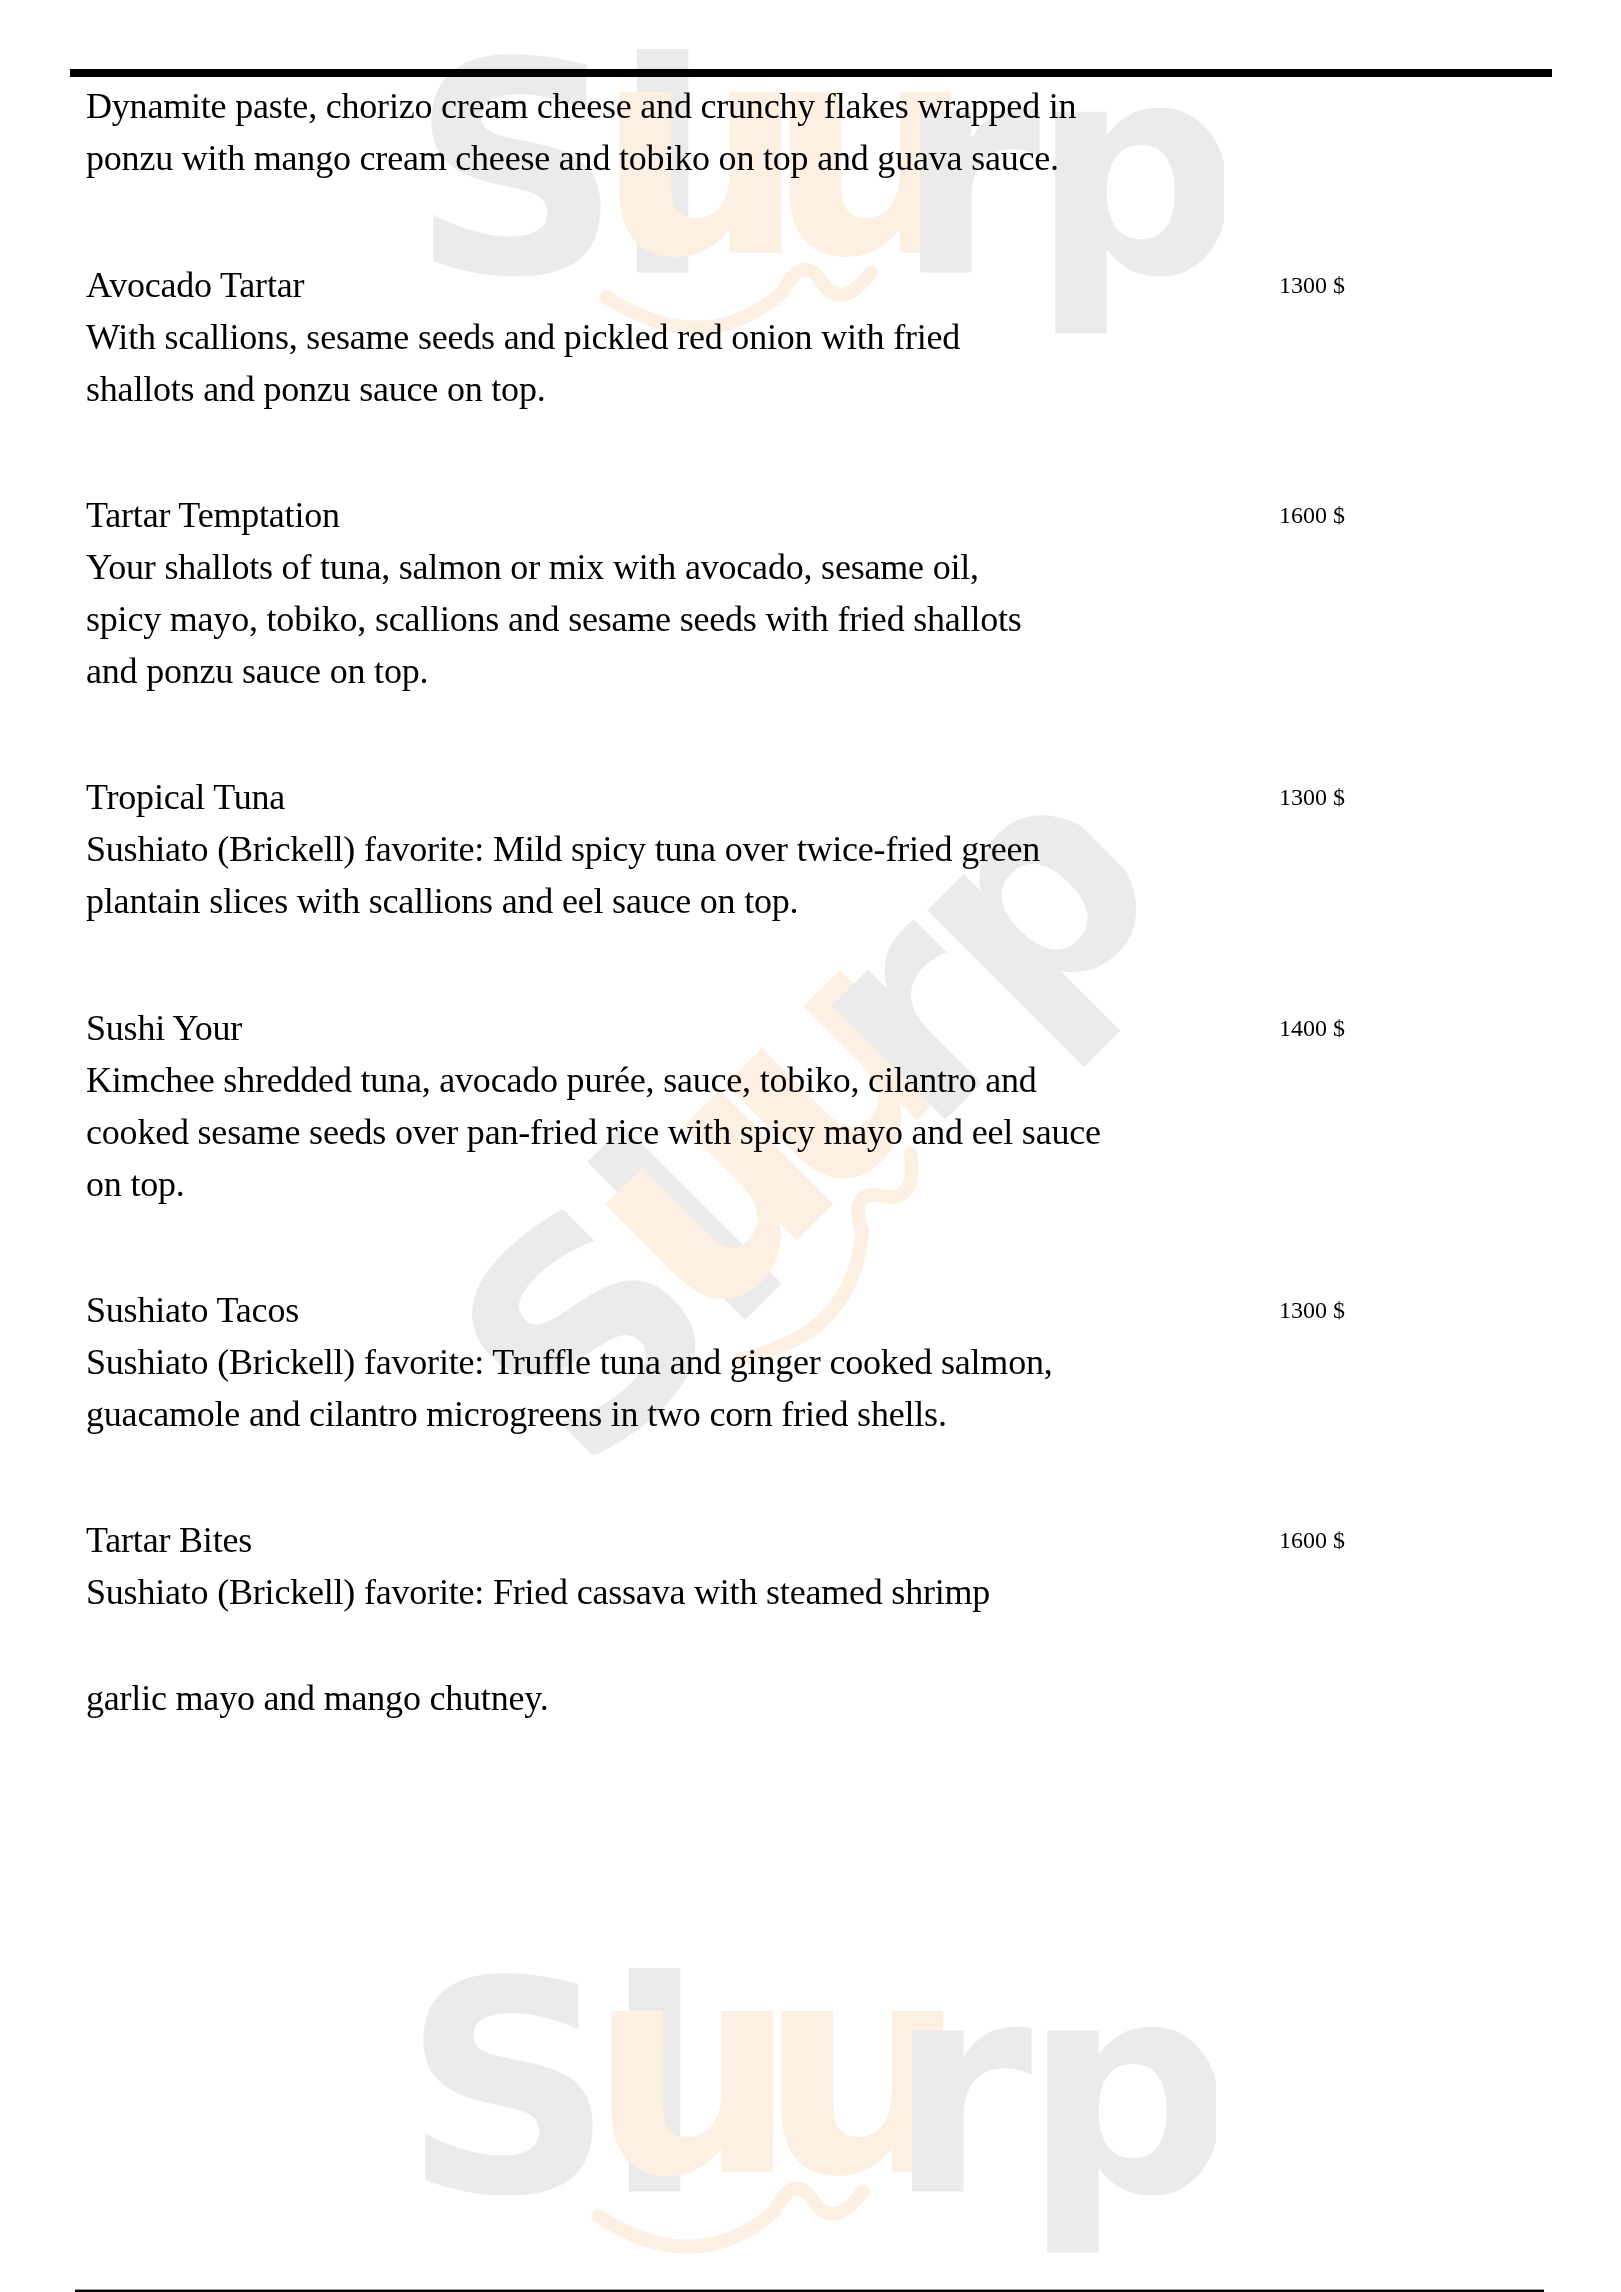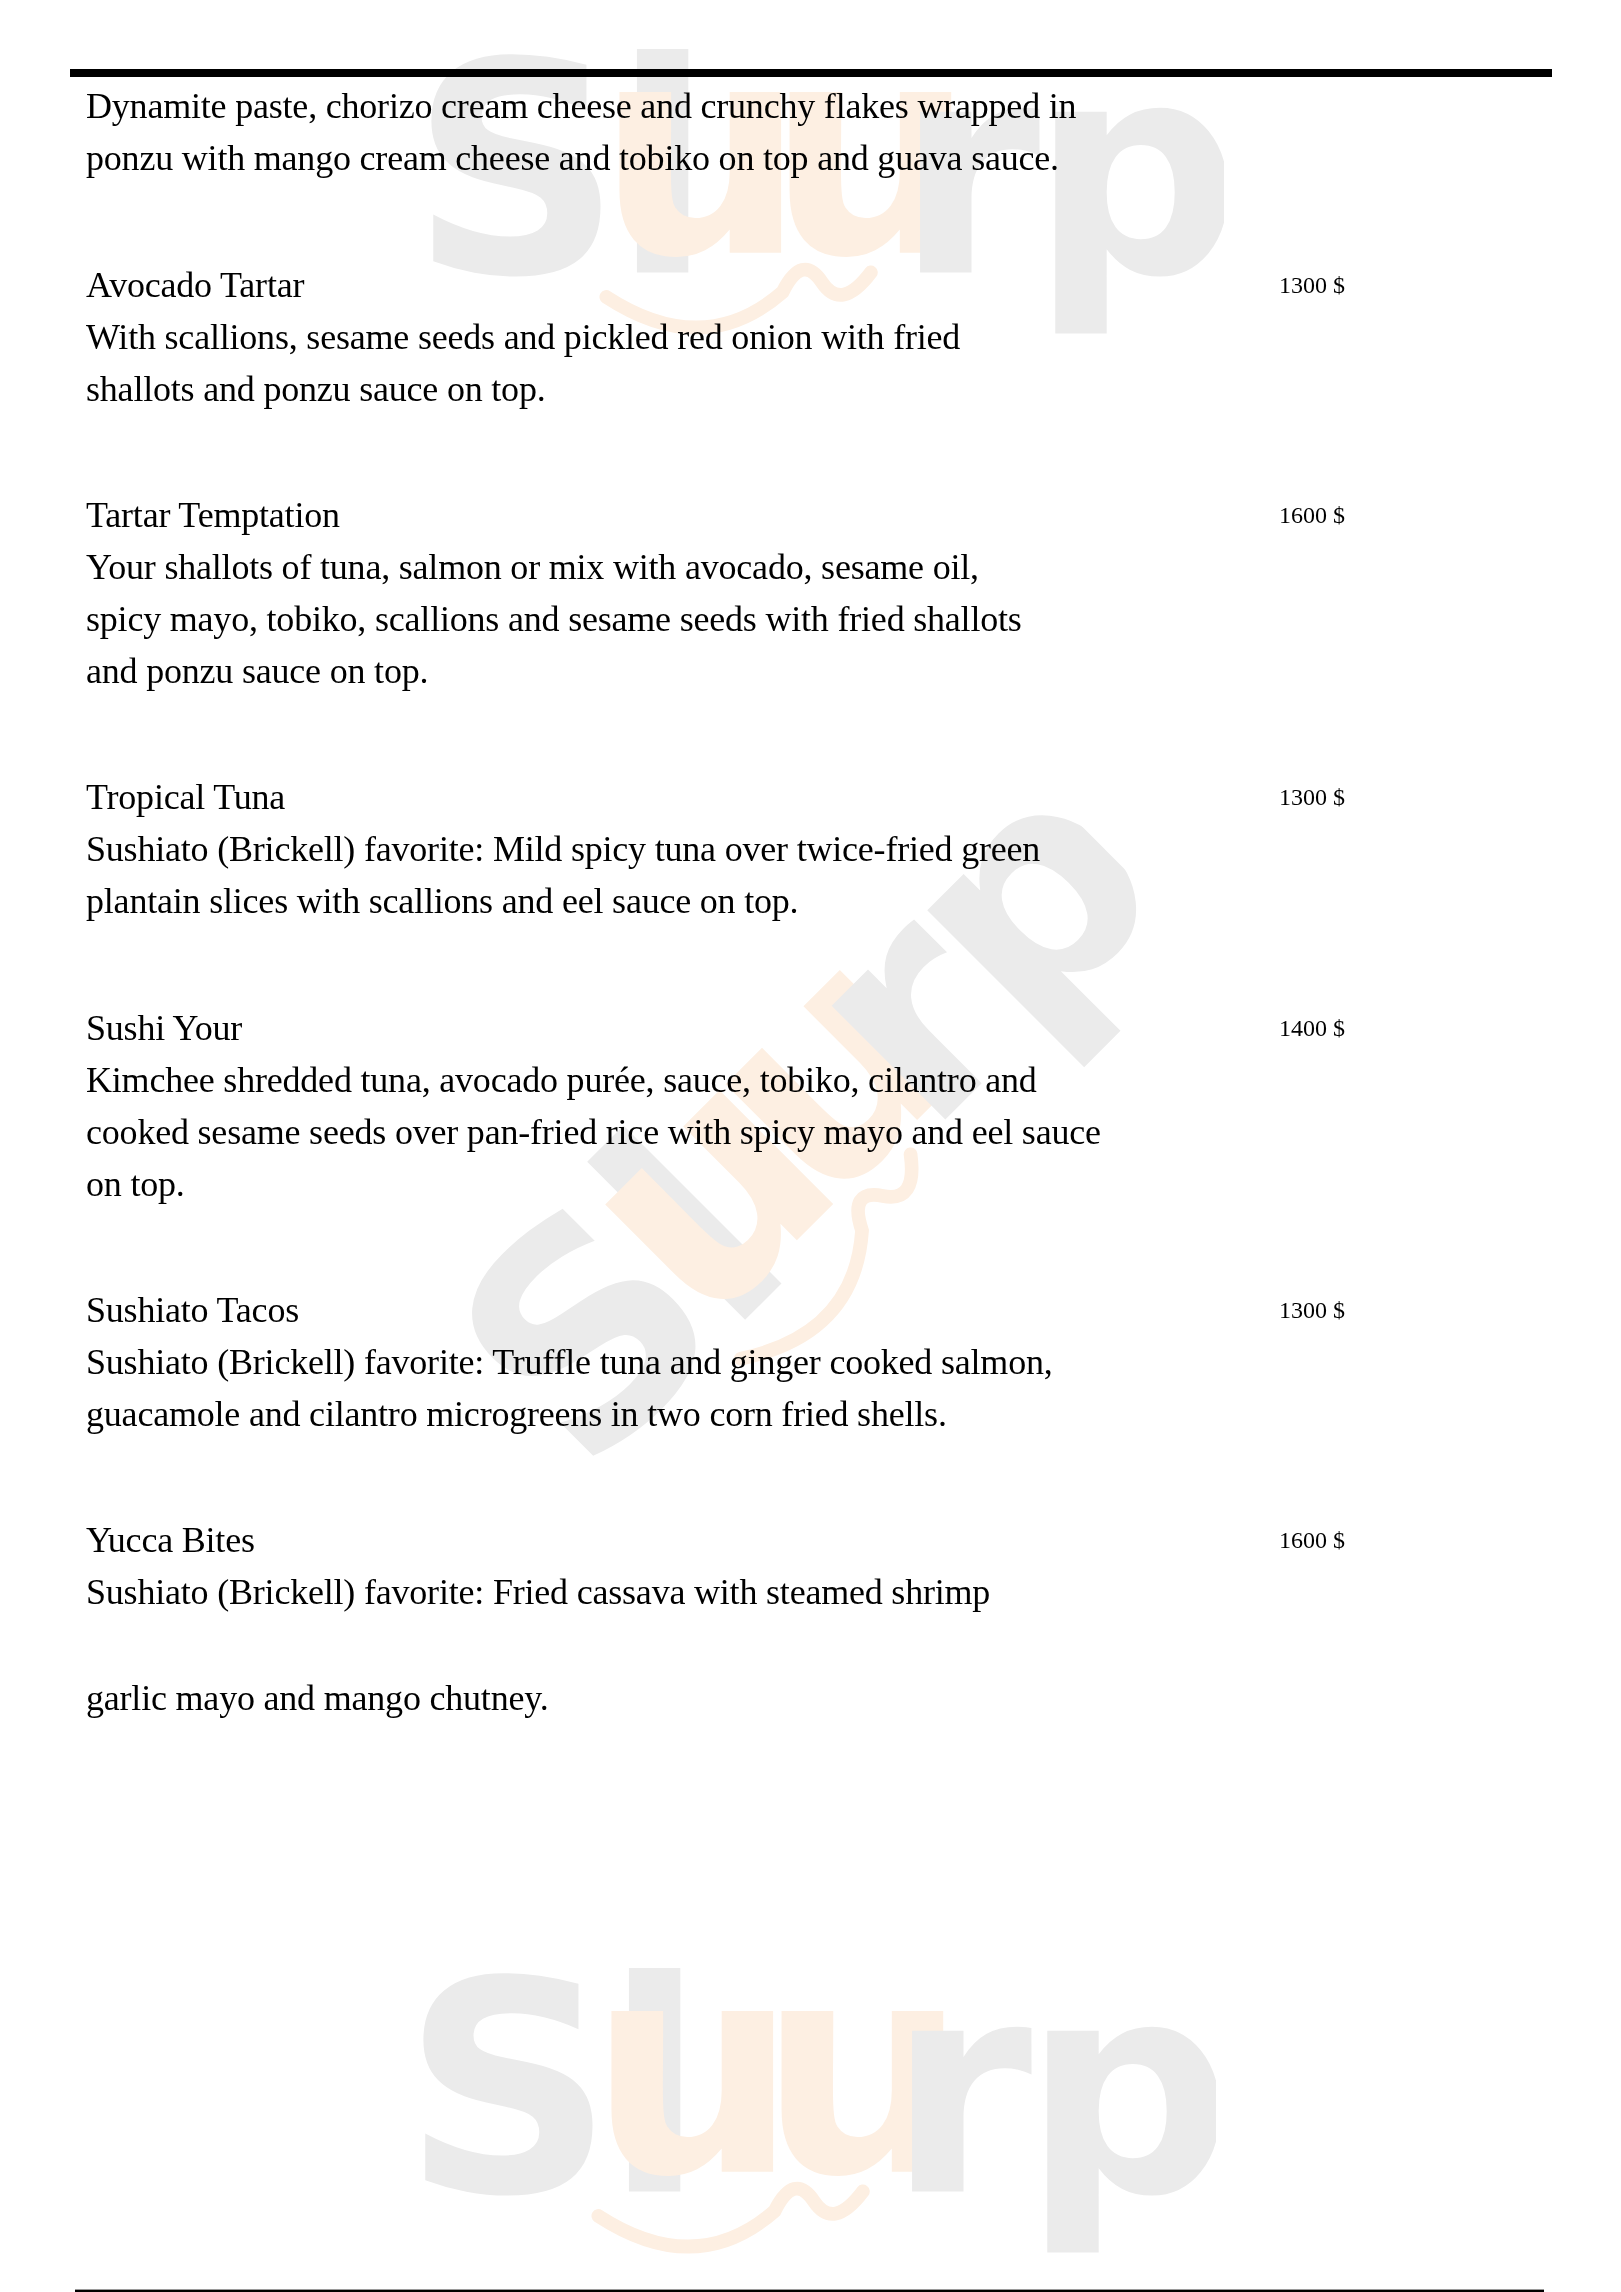--- a/index.html
+++ b/index.html
@@ -165,21 +165,21 @@
     </div>
 
     <div>
       <div class="line" style="top:1284px">Sushiato Tacos</div>
       <div class="price" style="top:1284px">1300 $</div>
       <div class="line" style="top:1336px">Sushiato (Brickell) favorite: Truffle tuna and ginger cooked salmon,</div>
       <div class="line" style="top:1388px">guacamole and cilantro microgreens in two corn fried shells.</div>
     </div>
 
     <div>
-      <div class="line" style="top:1514px">Yucca Bites</div>
+      <div class="line" style="top:1514px">Tartar Bites</div>
       <div class="price" style="top:1514px">1600 $</div>
       <div class="line" style="top:1566px">Sushiato (Brickell) favorite: Fried cassava with steamed shrimp</div>
       <div class="line" style="top:1672px">garlic mayo and mango chutney.</div>
     </div>
 
   </div>
 </div>
 
 
 </body></html>

